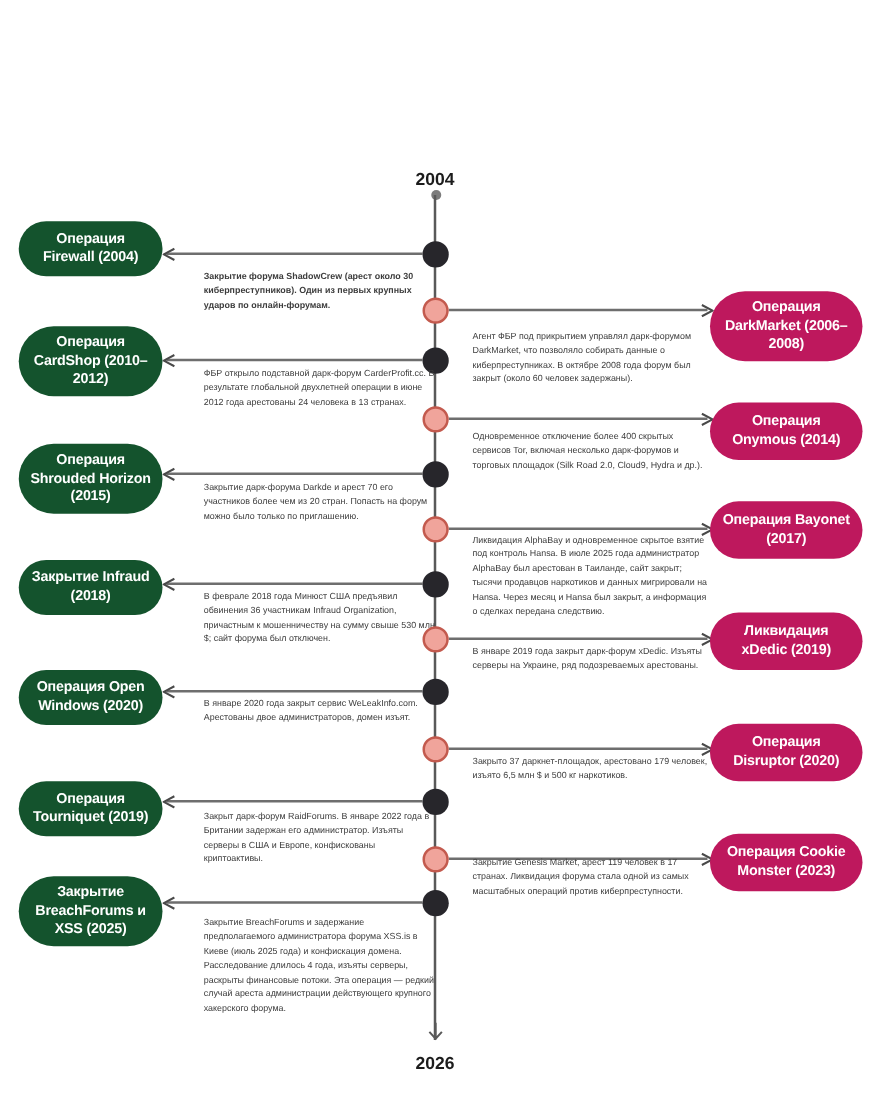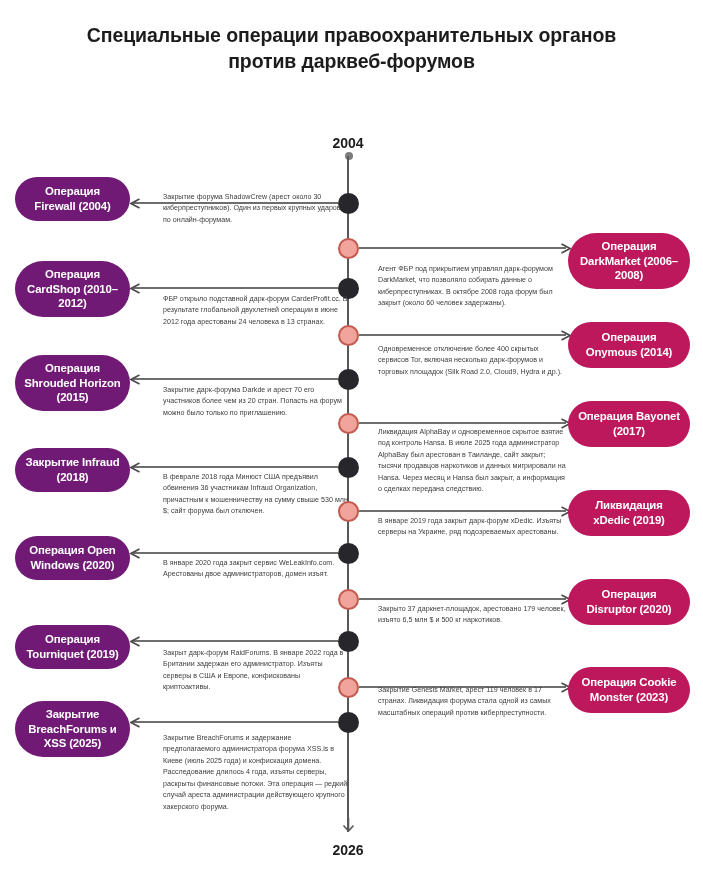--- a/index.html
+++ b/index.html
@@ -62,59 +62,58 @@
   .pill{
     position:absolute;box-sizing:border-box;
     display:flex;align-items:center;justify-content:center;
     text-align:center;
     border-radius:34px;
     color:#ffffff;font-weight:bold;
     font-size:11.4px;line-height:1.28;
     padding:6px 9px;
     letter-spacing:-0.15px;
   }
-  .pill.left{left:15px;width:115px;background:#701a75;}
+  .pill.left{left:15px;width:115px;background:#14532d;}
   .pill.right{left:568px;width:122px;background:#be185d;}
 
   
   .desc{
     position:absolute;
     font-size:7.1px;line-height:1.62;
     color:#3c3c3c;
     letter-spacing:0.02px;
   }
   .desc.left{left:163px;width:186px;}
   .desc.right{left:378px;width:190px;}
 </style>
 </head>
 <body>
 
 <div id="canvas">
 
-  <div class="title">Специальные операции правоохранительных органов против дарквеб-форумов</div>
 
   <div class="year year-top">2004</div>
 
   <div class="axis-cap"></div>
   <div class="axis-line"></div>
 
   <svg class="axis-arrow" viewBox="0 0 15 15">
     <path d="M7.5 0 L7.5 12 M2.5 7.5 L7.5 13 L12.5 7.5" stroke="#595959" stroke-width="1.6" fill="none"></path>
   </svg>
 
   <div class="year year-bottom">2026</div>
 
   <div id="items">
       <div class="conn" style="top: 202.2px; left: 133px; width: 204.7px;"></div>
       <svg class="arrowhead" viewBox="0 0 11 11" style="position: absolute; top: 197.5px; left: 130px;">
         <path d="M9.5 1 L1 5.5 L9.5 10" fill="none" stroke="#4a4a4a" stroke-width="1.6"></path>
       </svg>
       <div class="node dark" style="top: 192.5px;"></div>
       <div class="pill left" style="top: 177px; height: 44px;">Операция Firewall (2004)</div>
-      <div class="desc left" style="top: 192px;">Закрытие форума ShadowCrew (арест около 30 киберпреступников). Один из первых крупных ударов по онлайн-форумам.</div>
+      <div class="desc left" style="top: 216px; font-weight: bold;">Закрытие форума ShadowCrew (арест около 30 киберпреступников). Один из первых крупных ударов по онлайн-форумам.</div>
       <div class="conn" style="top: 247.2px; left: 358.7px; width: 207.3px;"></div>
       <svg class="arrowhead" viewBox="0 0 11 11" style="position: absolute; top: 242.5px; left: 560px;">
         <path d="M1.5 1 L10 5.5 L1.5 10" fill="none" stroke="#4a4a4a" stroke-width="1.6"></path>
       </svg>
       <div class="node pink" style="top: 237.5px;"></div>
       <div class="pill right" style="top: 233px; height: 56px;">Операция DarkMarket (2006–2008)</div>
       <div class="desc right" style="top: 246px; margin-top: 18px;">Агент ФБР под прикрытием управлял дарк-форумом DarkMarket, что позволяло собирать данные о киберпреступниках. В октябре 2008 года форум был закрыт (около 60 человек задержаны).</div>
       <div class="conn" style="top: 287.2px; left: 133px; width: 204.7px;"></div>
       <svg class="arrowhead" viewBox="0 0 11 11" style="position: absolute; top: 282.5px; left: 130px;">
         <path d="M9.5 1 L1 5.5 L9.5 10" fill="none" stroke="#4a4a4a" stroke-width="1.6"></path>

